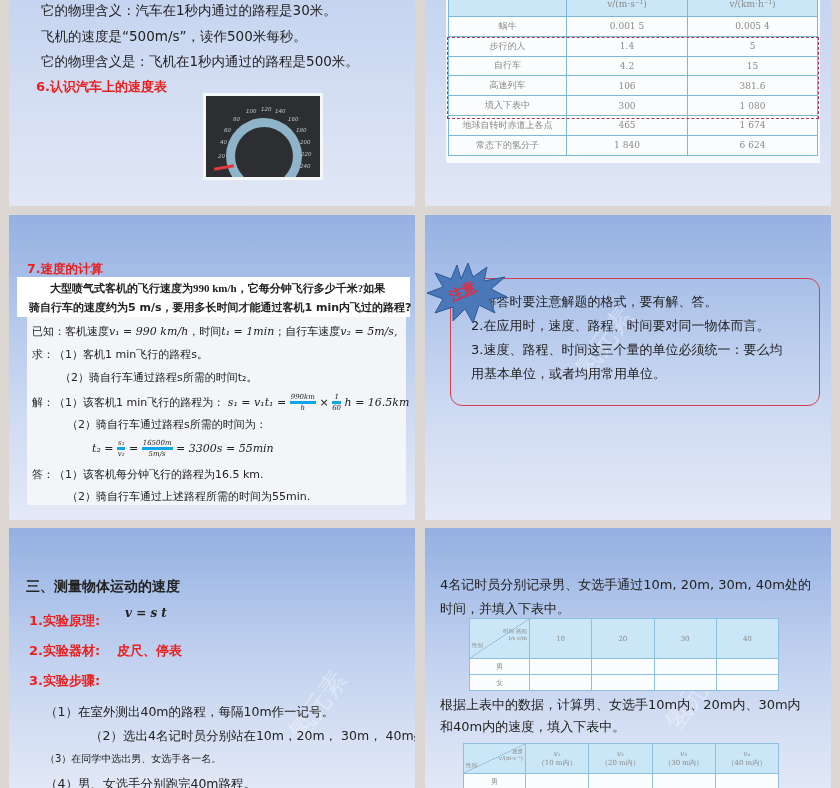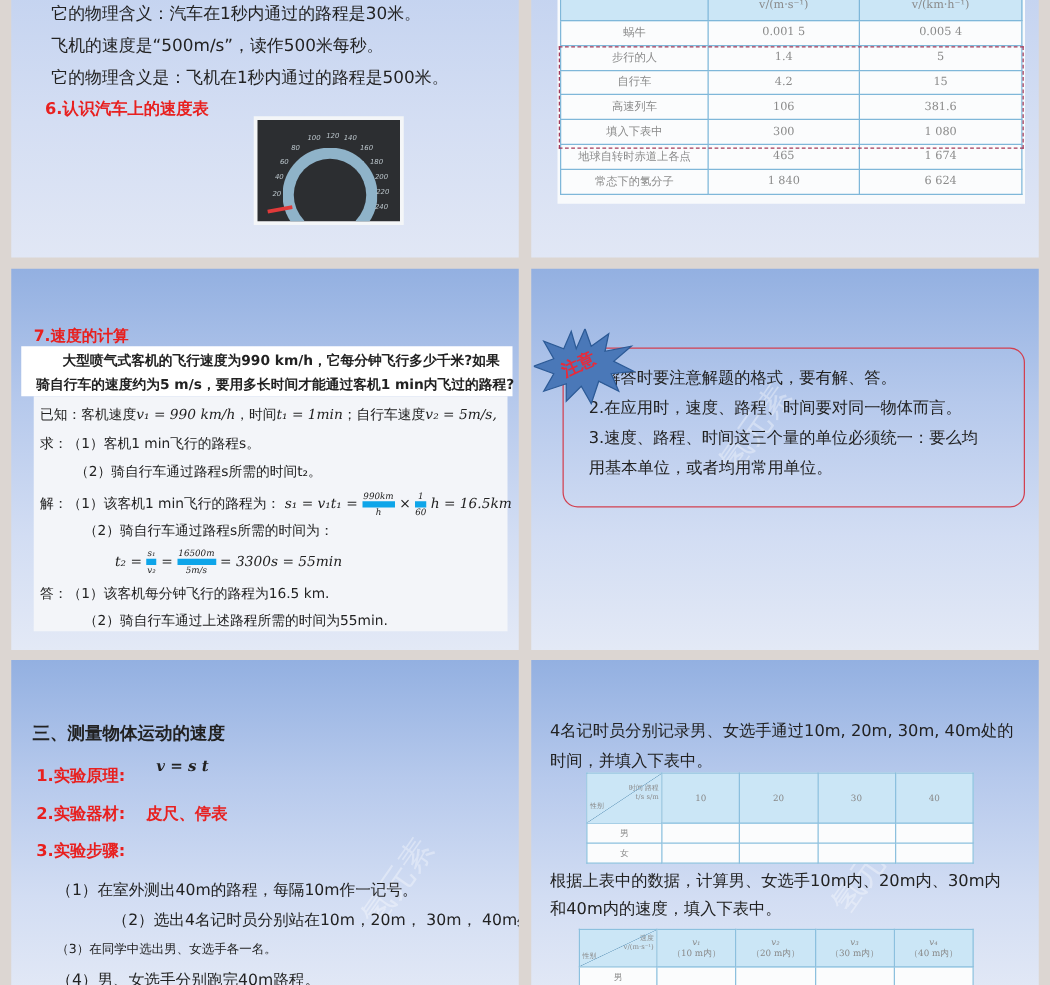--- a/index.html
+++ b/index.html
@@ -55,21 +55,21 @@
     border: 1.5px dashed #a33a5a;
   }
 
   
   .problem-box { position: absolute; left: 8px; top: 62px; width: 393px; height: 40px; background: #ffffff; }
   .sol-box { position: absolute; left: 18px; top: 102px; width: 379px; height: 188px; background: #f3f5f9; }
   .sol-line { position: absolute; font-size: 11px; white-space: nowrap; color: #222; }
   .math { font-family: "DejaVu Serif", serif; font-style: italic; }
   .frac { display: inline-block; vertical-align: middle; text-align: center; font-size: 7px; line-height: 8px; }
   .frac span { display: block; }
-  .frac .num { border-bottom: 5px solid #0ea5e9; padding: 0 1px; }
+  .frac .num { border-bottom: 3px solid #0ea5e9; padding: 0 1px; }
 
   
   .note-box {
     position: absolute; left: 25px; top: 63px; width: 370px; height: 128px;
     border: 1.5px solid #d24050; border-radius: 12px;
   }
   .burst { position: absolute; left: 2px; top: 48px; width: 82px; height: 62px; }
 
   
   .tbl2 { position: absolute; border-collapse: collapse; background: #fbfcfd; font-family: "DejaVu Serif", serif; }
@@ -157,21 +157,21 @@
           </tr>
     </tbody>
       </table>
     <div class="dash-box" style="left:1px; top:47px; width:372px; height:82px;"></div>
   </div>
 </div>
 
 <div class="slide s3">
   <div class="red-head" style="left:18px; top:46px; font-size:12.5px;">7.速度的计算</div>
   <div class="problem-box">
-    <div class="sol-line" style="left:33px; top:4px; font-weight:bold; font-size:11px;">大型喷气式客机的飞行速度为990 km/h，它每分钟飞行多少千米?如果</div>
+    <div class="sol-line" style="left:33px; top:4px; font-weight:bold; font-size:11px;font-family:Liberation Serif, serif;">大型喷气式客机的飞行速度为990 km/h，它每分钟飞行多少千米?如果</div>
     <div class="sol-line" style="left:12px; top:23px; font-weight:bold; font-size:11px;">骑自行车的速度约为5 m/s，要用多长时间才能通过客机1 min内飞过的路程?</div>
   </div>
   <div class="sol-box">
     <div class="sol-line" style="left:5px; top:7px;">
       <span>已知：客机速度</span><span class="math">v₁ = 990 km/h</span><span>，时间</span><span class="math">t₁ = 1min</span><span>；自行车速度</span><span class="math">v₂ = 5m/s,</span>
     </div>
     <div class="sol-line" style="left:5px; top:30px;">求：（1）客机1 min飞行的路程s。</div>
     <div class="sol-line" style="left:33px; top:53px;">（2）骑自行车通过路程s所需的时间t₂。</div>
     <div class="sol-line" style="left:5px; top:76px;">
       <span>解：（1）该客机1 min飞行的路程为：</span>

